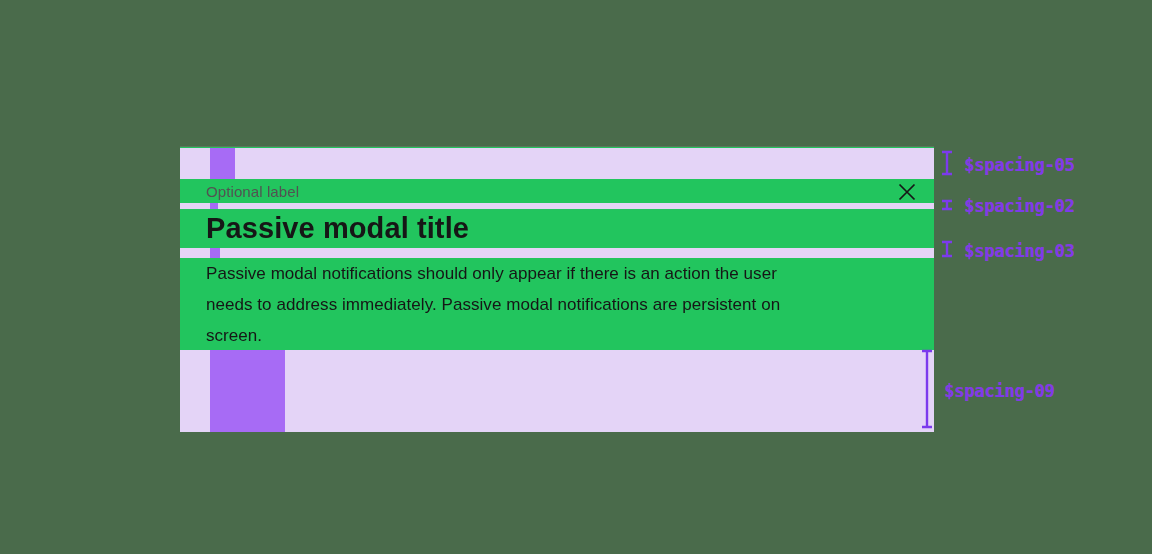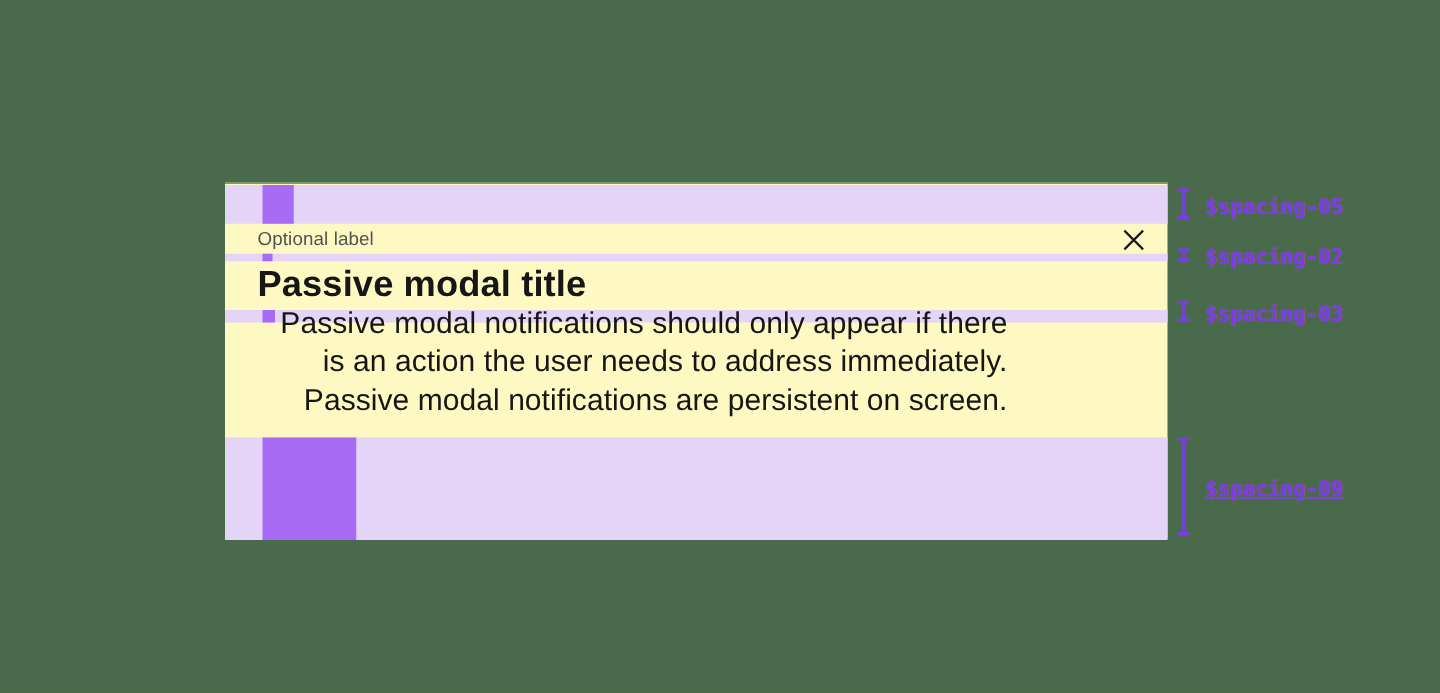--- a/index.html
+++ b/index.html
@@ -16,21 +16,21 @@
     position: relative;
   }
 
   
   .modal {
     position: absolute;
     left: 180px;
     top: 146px;
     width: 754px;
     height: 285px;
-    background: #fef9c3;
+    background: #22c55e;
     border-top: 1px solid #5b7a5c;
     display: flex;
     flex-direction: column;
   }
 
   
   .strip {
     position: absolute;
     left: 0;
     width: 100%;
@@ -100,28 +100,27 @@
     left: 26px;
     font-size: 29px;
     font-weight: 700;
     color: #161616;
     line-height: 38px;
     letter-spacing: 0.1px;
   }
 
   .modal-text {
     position: absolute;
-    top: 96px;
+    top: 111px;
     left: 26px;
     width: 600px;
-    font-size: 24px;
+    font-size: 17px;
     line-height: 31px;
     color: #161616;
     letter-spacing: 0.05px;
-    text-align: right;
   }
 
   
   .annotation {
     position: absolute;
     display: flex;
     align-items: center;
     gap: 10px;
     color: #7c3aed;
   }
@@ -137,21 +136,21 @@
   }
 
   .ibeam {
     display: block;
     flex: 0 0 auto;
   }
 
   .anno-05 { left: 940px; top: 150px; }
   .anno-02 { left: 940px; top: 196px; }
   .anno-03 { left: 940px; top: 240px; }
-  .anno-09 { left: 940px; top: 349px; text-decoration: underline; }
+  .anno-09 { left: 920px; top: 349px; }
 </style>
 </head>
 <body>
 
 <div class="modal">
 
   <div class="strip strip-05">
     <div class="strip-indent"></div>
     <div class="strip-swatch"></div>
   </div>

